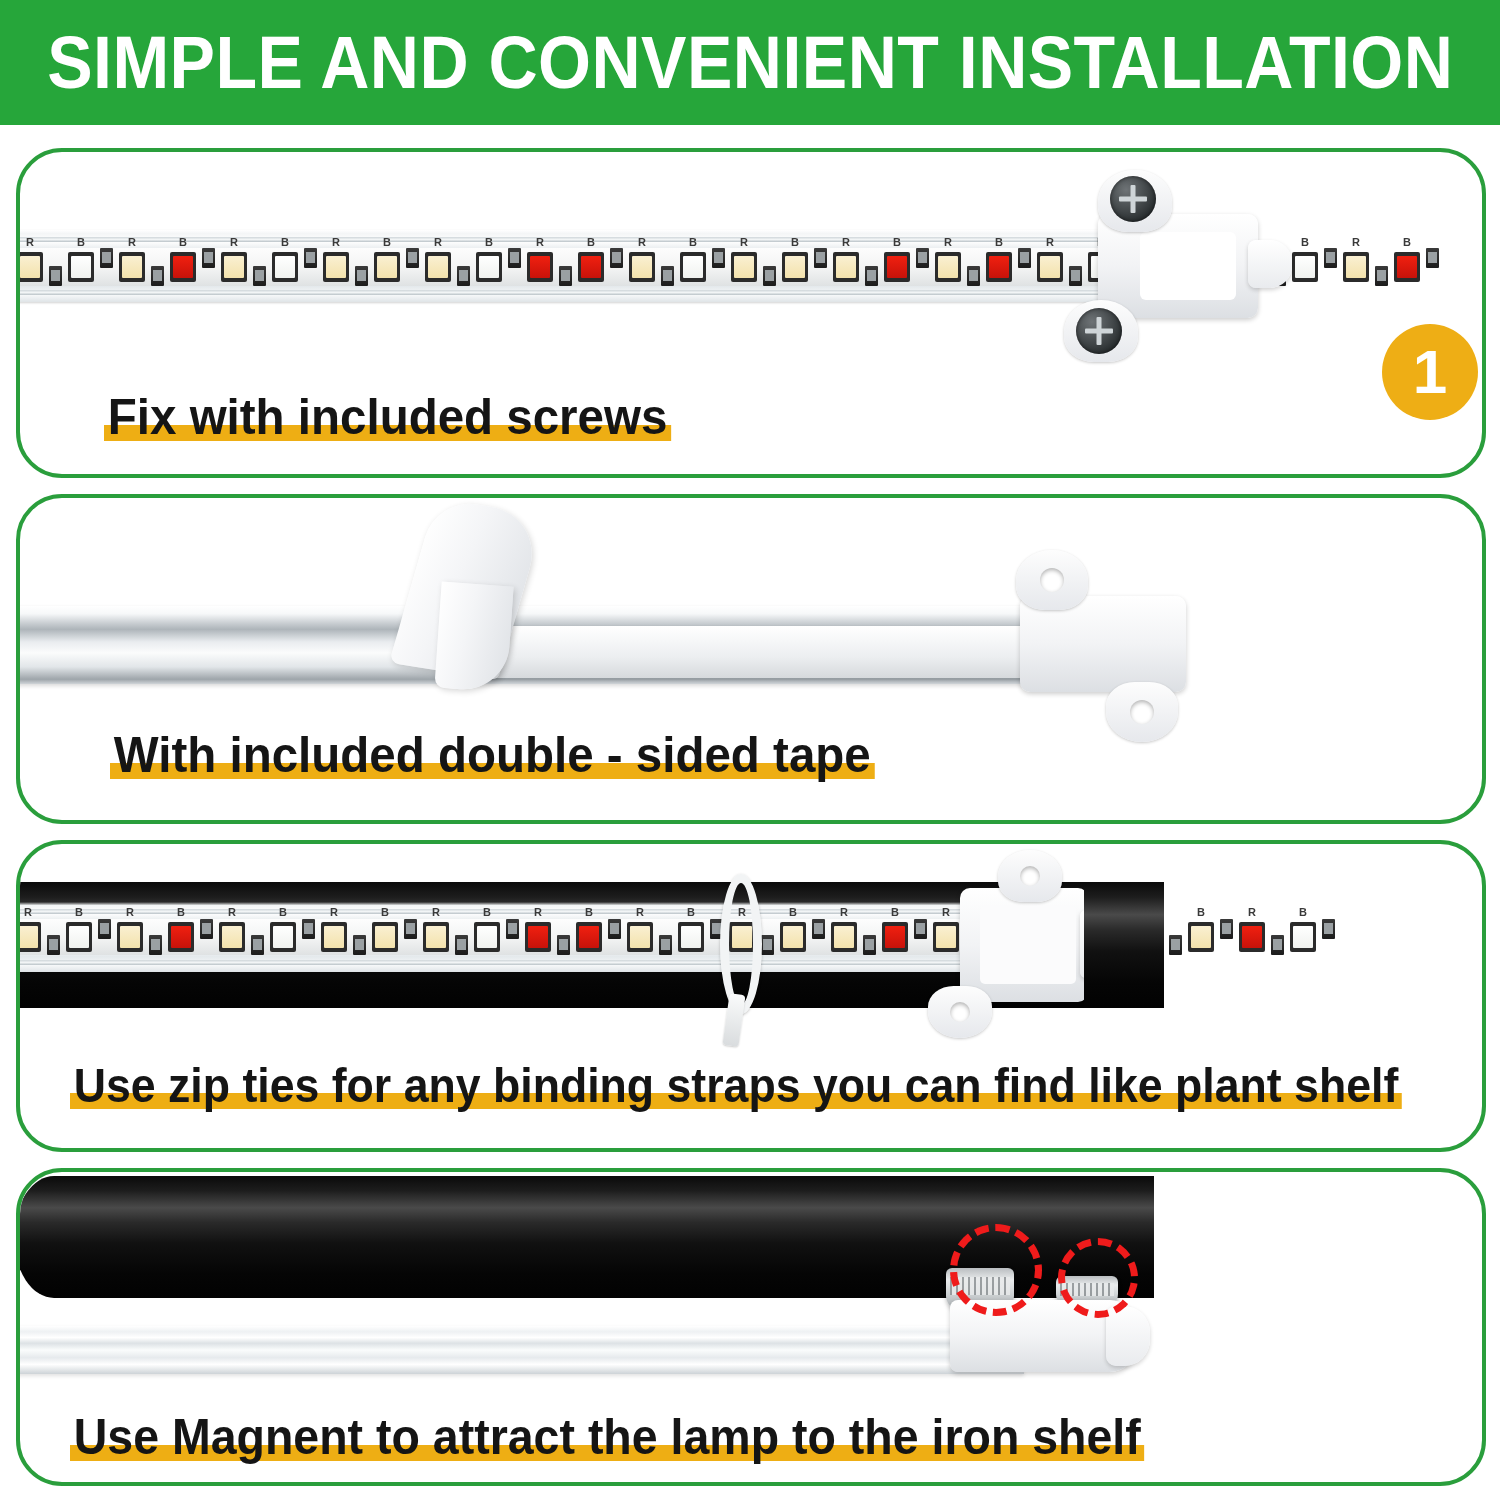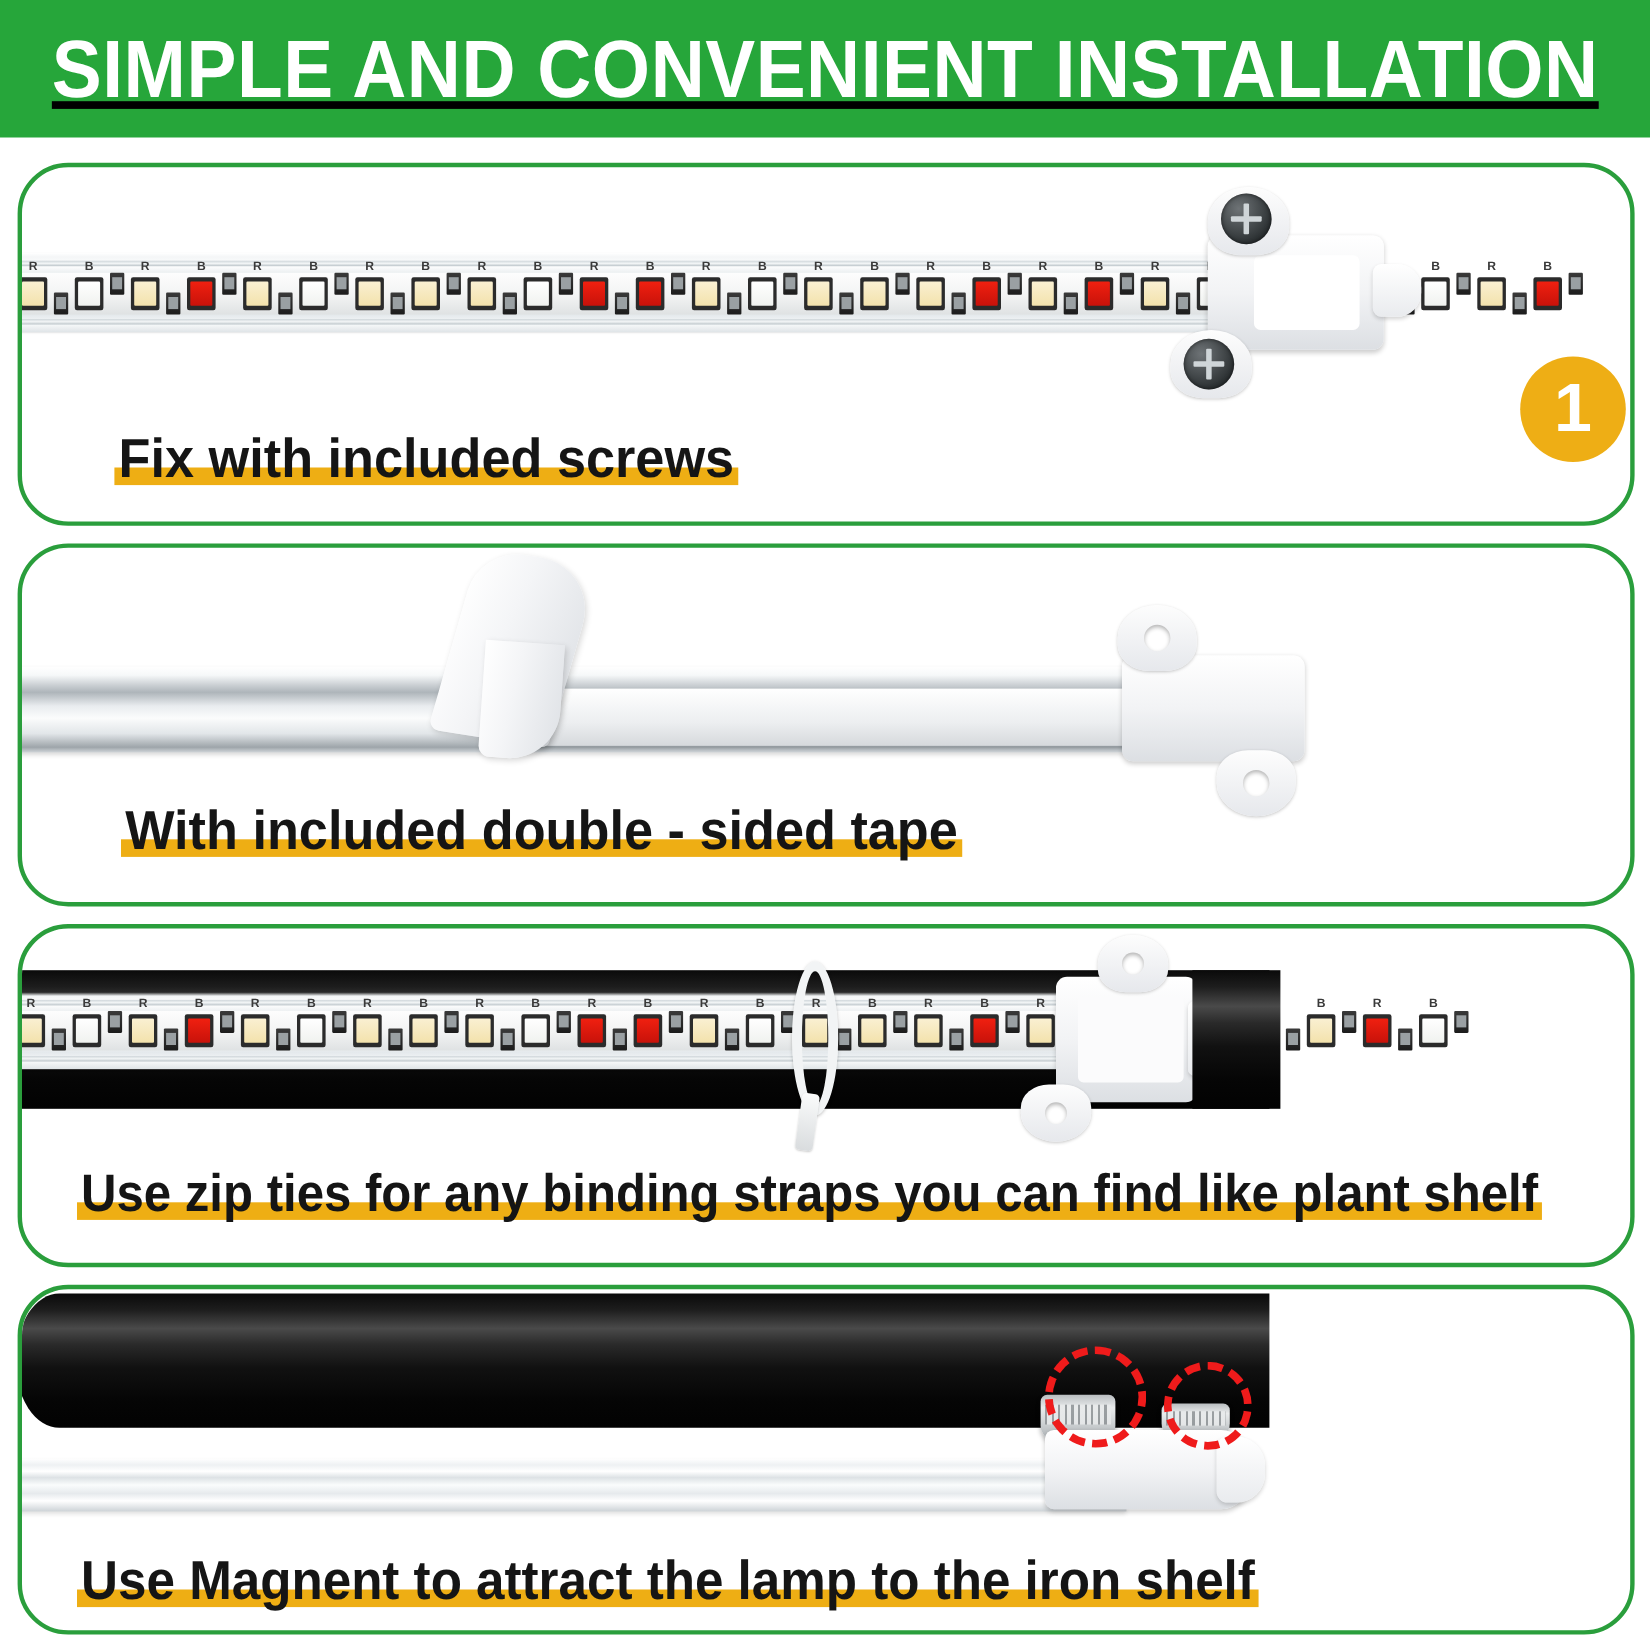--- a/index.html
+++ b/index.html
@@ -8,21 +8,21 @@
     background: #ffffff;
     font-family: "Liberation Sans", sans-serif;
     overflow: hidden;
   }
   #page { position: relative; width: 1500px; height: 1500px; background: #fff; }
 
   
   .banner {
     position: absolute; left: 0; top: 0; width: 1500px; height: 125px;
     background: #26a63a;
-    display: flex; align-items: center; justify-content: center; text-decoration: underline;
+    display: flex; align-items: center; justify-content: center;
   }
   .banner-title {
     color: #ffffff;
     font-family: "Liberation Sans Narrow", "Liberation Sans", sans-serif;
     font-weight: 700;
     font-size: 74px;
     letter-spacing: 0.5px;
     transform: scaleX(0.92);
     white-space: nowrap;
     line-height: 1;

